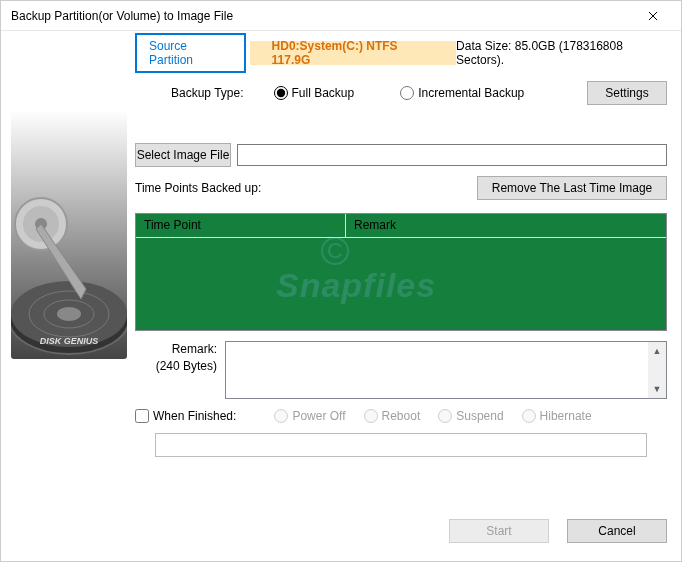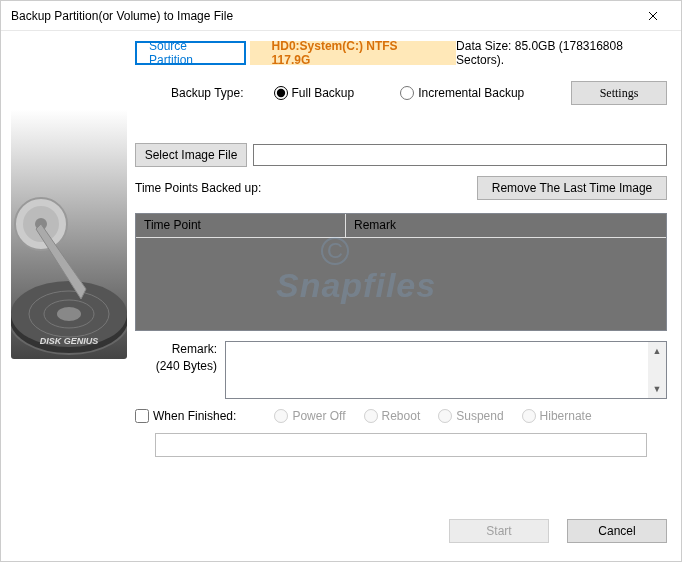--- a/index.html
+++ b/index.html
@@ -10,36 +10,36 @@
   .close-x { width: 40px; height: 28px; display: flex; align-items: center; justify-content: center; font-size: 14px; cursor: default; }
   .content { display: flex; height: calc(100% - 30px); }
   .sidebar { width: 126px; padding: 8px 4px 8px 10px; }
   .sidebar-img { width: 116px; height: 320px; background: linear-gradient(180deg, #fff 0%, #fff 22%, #e0e0e0 35%, #888 70%, #444 100%); border-radius: 3px; position: relative; overflow: hidden; }
   .sidebar-img svg { position: absolute; bottom: 0; left: 0; }
   .main { flex: 1; padding: 8px 14px 8px 8px; display: flex; flex-direction: column; }
   .row { display: flex; align-items: center; }
   .toprow { height: 28px; margin-bottom: 14px; }
   .btn { background: #e1e1e1; border: 1px solid #adadad; height: 24px; padding: 0 10px; font-size: 12px; display: inline-flex; align-items: center; justify-content: center; cursor: default; }
   .btn.disabled { color: #a0a0a0; background: #ececec; border-color: #d0d0d0; }
-  .tab-btn { background: #fff; border: 2px solid #0078d7; color: #0078d7; height: 24px; padding: 0 12px; font-size: 12px; display: inline-flex; align-items: center; }
+  .tab-btn { background: #fff; border: 2px solid #0078d7; color: #0078d7; height: 40px; padding: 0 12px; font-size: 12px; display: inline-flex; align-items: center; }
   .partition-label { background: #ffe8b8; color: #d8710a; height: 24px; padding: 0 22px; display: inline-flex; align-items: center; font-weight: bold; margin-left: 4px; }
   .data-size { margin-left: auto; }
   .type-row { margin-bottom: 14px; padding-left: 36px; gap: 22px; }
   .label { margin-right: 8px; }
   input[type=radio] { width: 14px; height: 14px; accent-color: #000; margin-right: 4px; vertical-align: middle; }
   input[type=checkbox] { width: 14px; height: 14px; margin-right: 4px; vertical-align: middle; }
   .radio-group { display: flex; align-items: center; margin-right: 24px; }
-  .settings-btn { margin-left: auto; width: 96px; font-family: Liberation Serif, serif; }
+  .settings-btn { margin-left: auto; width: 80px; }
   .file-row { margin: 24px 0 8px 0; gap: 6px; }
-  .file-row .btn { width: 112px; padding: 0; }
+  .file-row .btn { width: 96px; padding: 0; }
   .txt-input { flex: 1; height: 22px; border: 1px solid #7a7a7a; background: #fff; padding: 0 4px; }
   .tp-row { height: 26px; margin-bottom: 12px; }
   .tp-label { }
   .tp-row .btn { margin-left: auto; width: 190px; padding: 0; }
-  .table-box { border: 1px solid #828790; height: 118px; background: #737373; margin-bottom: 10px; }
+  .table-box { border: 1px solid #828790; height: 118px; background: #15803d; margin-bottom: 10px; }
   .table-header { height: 24px; display: flex; border-bottom: 1px solid #e0e0e0; }
   .th { padding: 4px 8px; font-size: 12px; }
   .th1 { width: 210px; border-right: 1px solid #e0e0e0; }
   .th2 { flex: 1; }
   .remark-row { display: flex; margin-bottom: 10px; }
   .remark-label { width: 90px; text-align: right; padding-right: 8px; line-height: 1.4; }
   .textarea-wrap { flex: 1; display: flex; border: 1px solid #828790; height: 58px; }
   .textarea { flex: 1; border: none; resize: none; padding: 2px 4px; font-family: inherit; font-size: 12px; outline: none; }
   .scrollbar-v { width: 18px; background: #f0f0f0; display: flex; flex-direction: column; justify-content: space-between; align-items: center; }
   .sb-arrow { width: 18px; height: 18px; display: flex; align-items: center; justify-content: center; color: #606060; font-size: 9px; }

